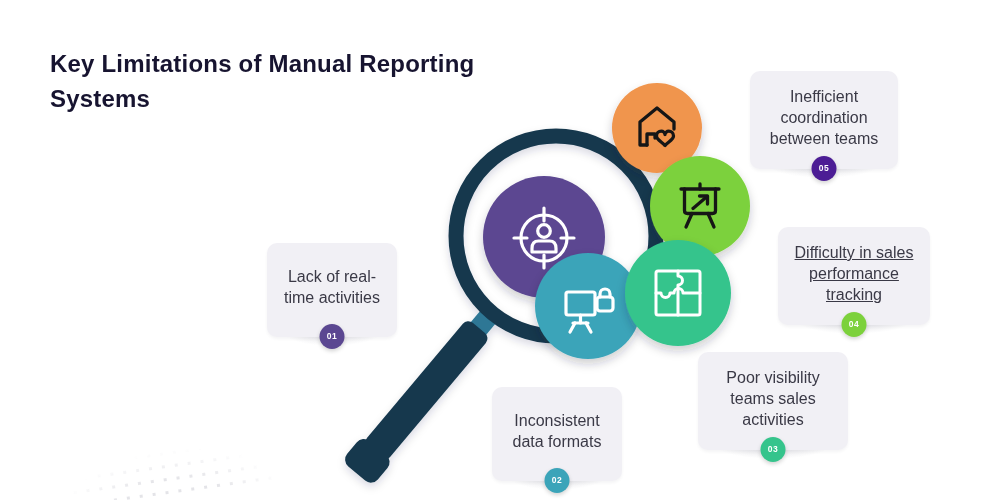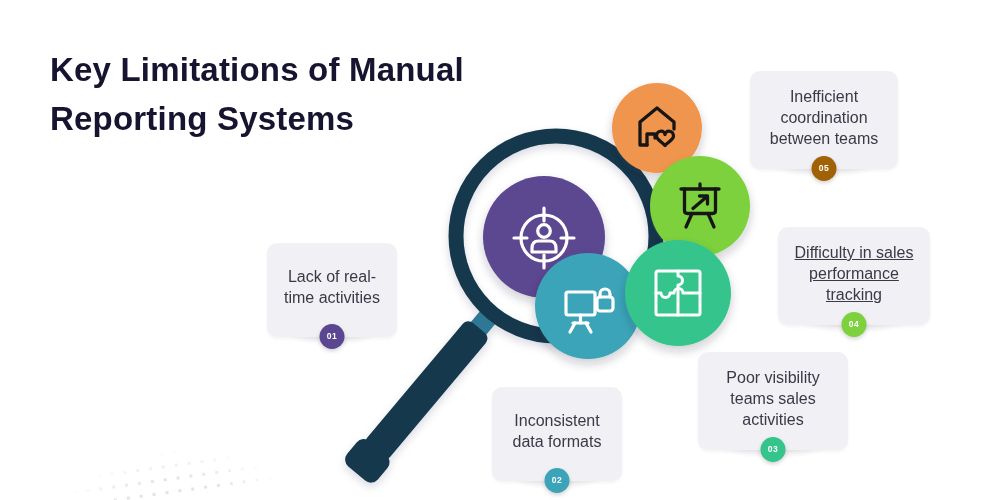--- a/index.html
+++ b/index.html
@@ -2,21 +2,21 @@
 <html><head>
 <meta charset="utf-8">
 <style>
   html,body { margin:0; padding:0; background:#fff; }
   .canvas {
     position:relative; width:1000px; height:500px; background:#ffffff;
     overflow:hidden; font-family:"Liberation Sans", sans-serif;
   }
   .title {
     position:absolute; left:50px; top:46px; width:430px;
-    font-size:33px; font-weight:800; line-height:1.47;
+    font-size:24px; font-weight:800; line-height:1.47;
     color:#171430; letter-spacing:0.2px;
   }
   svg.art { position:absolute; left:0; top:0; }
   .card {
     position:absolute; box-sizing:border-box;
     background:#f1f0f5; border-radius:10px;
     color:#3a3946; font-size:16px; line-height:1.32; text-align:center;
     box-shadow:0 2px 3px rgba(60,60,90,0.06);
     z-index:3;
   }
@@ -153,19 +153,19 @@
 
   <div class="card card-3line" id="card-04">
     <div>Difficulty in sales performance tracking</div>
     <div class="badge" style="background-color: rgb(124, 209, 60);">
       <span>04</span>
     </div>
   </div>
 
   <div class="card card-3line" id="card-05">
     <div>Inefficient coordination between teams</div>
-    <div class="badge" style="background-color: #a16207; justify-content: center;">
+    <div class="badge" style="background-color: #4c1d95; justify-content: center;">
       <span>05</span>
     </div>
   </div>
 
   <div class="dots"></div>
 </div>
 
 </body></html>

